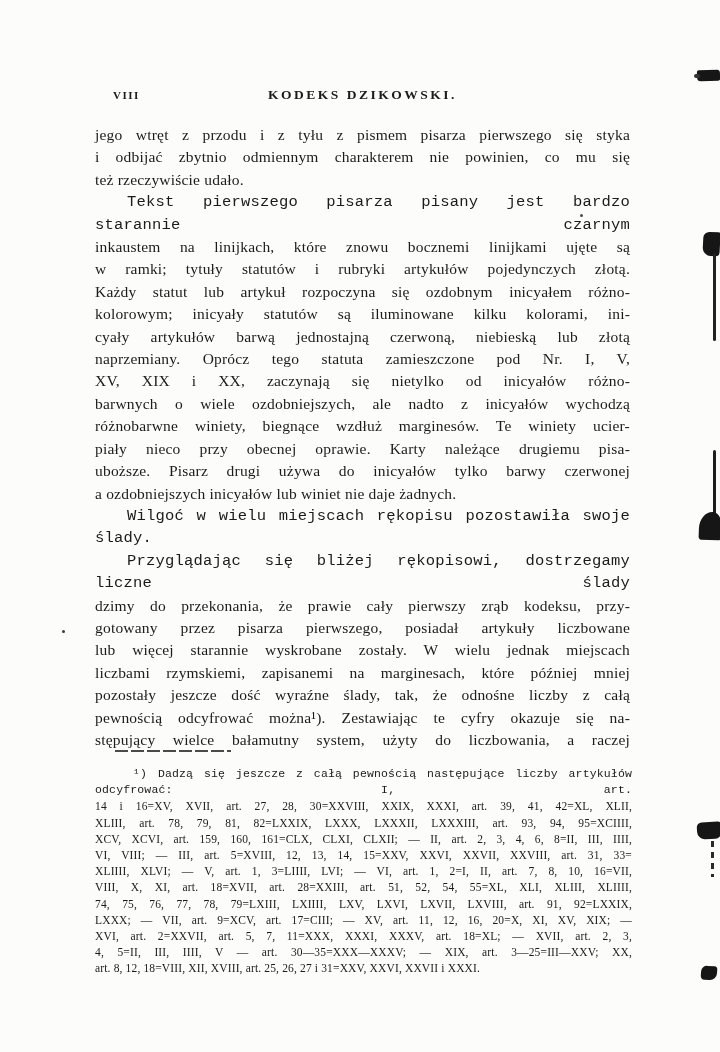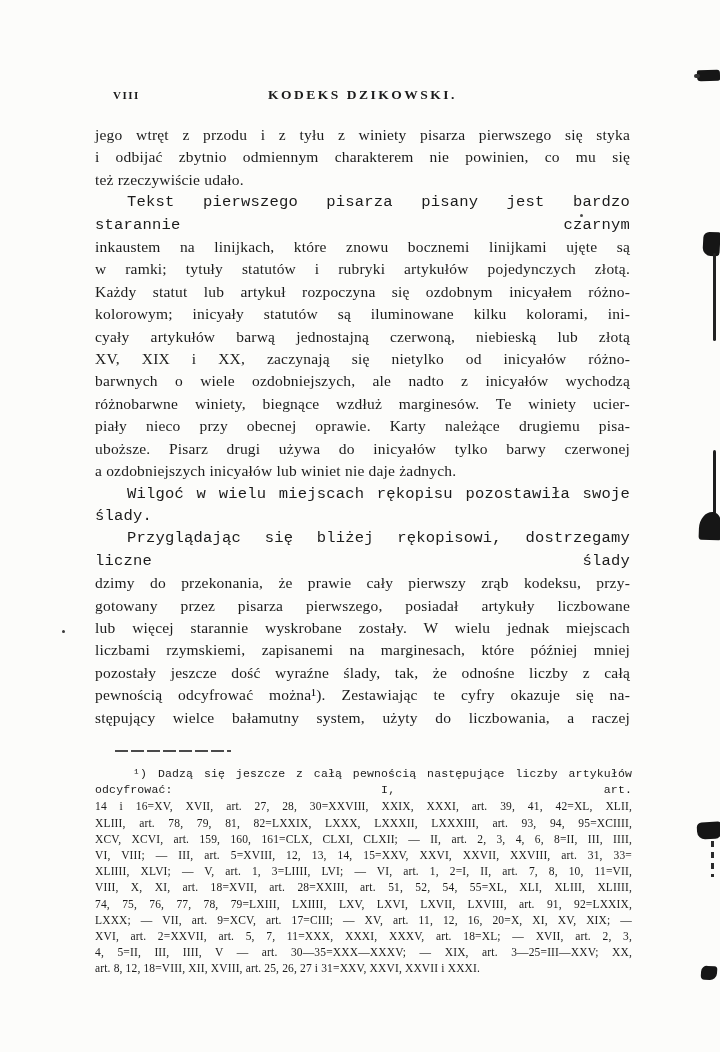--- a/index.html
+++ b/index.html
@@ -58,29 +58,30 @@
 <body>
 
 <div class="page">
 
   <div class="running-head">
     <span class="page-num">VIII</span>
     <span class="head-title">KODEKS DZIKOWSKI.</span>
   </div>
 
   <div class="body-text">
-      <div class="line">jego wtręt z przodu i z tyłu z winiety pisarza pierwszego się styka</div>
+      <div class="line">jego wtręt z przodu i z tyłu z pismem pisarza pierwszego się styka</div>
       <div class="line">i odbijać zbytnio odmiennym charakterem nie powinien, co mu się</div>
       <div class="line last">też rzeczywiście udało.</div>
       <div class="line indent">Tekst pierwszego pisarza pisany jest bardzo starannie czarnym</div>
       <div class="line">inkaustem na linijkach, które znowu bocznemi linijkami ujęte są</div>
       <div class="line">w ramki; tytuły statutów i rubryki artykułów pojedynczych złotą.</div>
       <div class="line">Każdy statut lub artykuł rozpoczyna się ozdobnym inicyałem różno-</div>
       <div class="line">kolorowym; inicyały statutów są iluminowane kilku kolorami, ini-</div>
       <div class="line">cyały artykułów barwą jednostajną czerwoną, niebieską lub złotą</div>
+      <div class="line">naprzemiany.  Oprócz  tego  statuta  zamieszczone  pod  Nr.  I,  V,</div>
       <div class="line">XV,  XIX  i  XX,  zaczynają  się  nietylko  od  inicyałów  różno-</div>
       <div class="line">barwnych o wiele ozdobniejszych, ale nadto z inicyałów wychodzą</div>
       <div class="line">różnobarwne winiety, biegnące wzdłuż marginesów. Te winiety ucier-</div>
       <div class="line">piały nieco przy obecnej oprawie.  Karty należące drugiemu pisa-</div>
       <div class="line">uboższe.  Pisarz drugi używa do inicyałów tylko barwy czerwonej</div>
       <div class="line last">a ozdobniejszych inicyałów lub winiet nie daje żadnych.</div>
       <div class="line indent">Wilgoć w wielu miejscach rękopisu pozostawiła swoje ślady.</div>
       <div class="line indent">Przyglądając się bliżej rękopisowi, dostrzegamy liczne ślady</div>
       <div class="line">dzimy do przekonania, że prawie cały pierwszy zrąb kodeksu, przy-</div>
       <div class="line">gotowany przez pisarza pierwszego, posiadał artykuły liczbowane</div>
@@ -92,21 +93,21 @@
     </div>
 
   <div class="footnote-sep"></div>
 
   <div class="footnote-text">
       <div class="line indent">¹) Dadzą się jeszcze z całą pewnością następujące liczby artykułów odcyfrować: I, art.</div>
       <div class="line">14 i 16=XV, XVII, art. 27, 28, 30=XXVIII, XXIX, XXXI, art. 39, 41, 42=XL, XLII,</div>
       <div class="line">XLIII, art. 78, 79, 81, 82=LXXIX, LXXX, LXXXII, LXXXIII, art. 93, 94, 95=XCIIII,</div>
       <div class="line">XCV, XCVI, art. 159, 160, 161=CLX, CLXI, CLXII; — II, art. 2, 3, 4, 6, 8=II, III, IIII,</div>
       <div class="line">VI, VIII; — III, art. 5=XVIII, 12, 13, 14, 15=XXV, XXVI, XXVII, XXVIII, art. 31, 33=</div>
-      <div class="line">XLIIII, XLVI; — V, art. 1, 3=LIIII, LVI; — VI, art. 1, 2=I, II, art. 7, 8, 10, 11=VII,</div>
+      <div class="line">XLIIII, XLVI; — V, art. 1, 3=LIIII, LVI; — VI, art. 1, 2=I, II, art. 7, 8, 10, 16=VII,</div>
       <div class="line">VIII, X, XI, art. 18=XVII, art. 28=XXIII, art. 51, 52, 54, 55=XL, XLI, XLIII, XLIIII,</div>
       <div class="line">74, 75, 76, 77, 78, 79=LXIII, LXIIII, LXV, LXVI, LXVII, LXVIII, art. 91, 92=LXXIX,</div>
       <div class="line">LXXX; — VII, art. 9=XCV, art. 17=CIII; — XV, art. 11, 12, 16, 20=X, XI, XV, XIX; —</div>
       <div class="line">XVI, art. 2=XXVII, art. 5, 7, 11=XXX, XXXI, XXXV, art. 18=XL; — XVII, art. 2, 3,</div>
       <div class="line">4, 5=II, III, IIII, V — art. 30—35=XXX—XXXV; — XIX, art. 3—25=III—XXV; XX,</div>
       <div class="line last">art. 8, 12, 18=VIII, XII, XVIII, art. 25, 26, 27 i 31=XXV, XXVI, XXVII i XXXI.</div>
     </div>
 
   <div class="art a1"></div>
   <div class="art a1b"></div>

